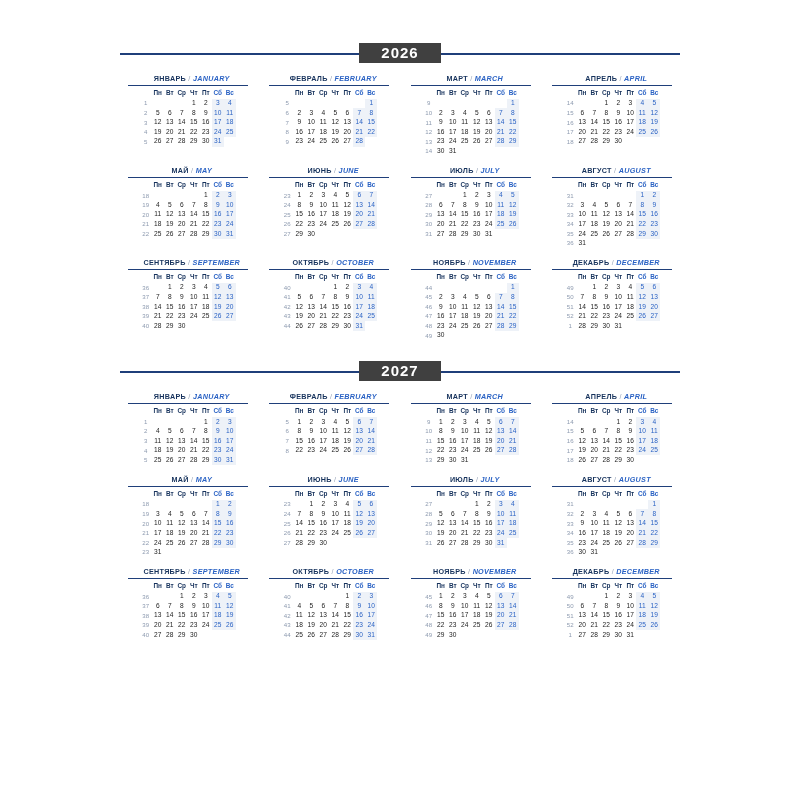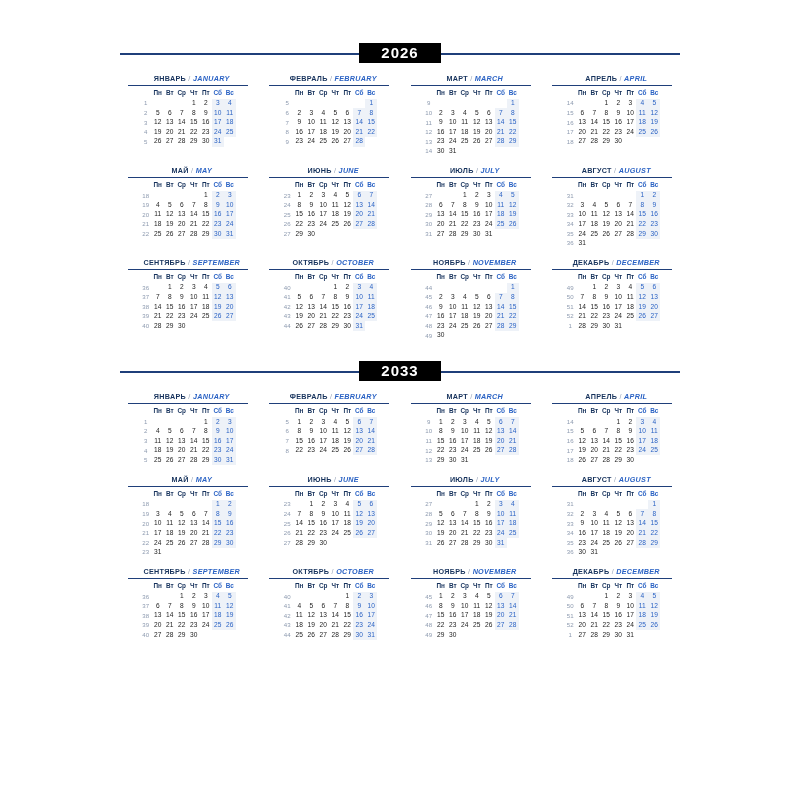--- a/index.html
+++ b/index.html
@@ -38,21 +38,21 @@
   .year-banner .rule {
     position: absolute;
     left: 0;
     right: 0;
     top: 50%;
     height: 2px;
     background: #1f3f7a;
   }
   .year-banner .year-pill {
     position: relative;
-    background: #000000;
+    background: #404040;
     color: #ffffff;
     font-size: 15px;
     font-weight: bold;
     letter-spacing: 1px;
     padding: 2px 22px 3px 22px;
     line-height: 1;
     z-index: 2;
   }
   .months-grid {
     display: grid;
@@ -1026,21 +1026,21 @@
                 </tr>
               </tbody>
             </table>
           </div>
         </div>
       </div>
       <div class="spacer"></div>
       <div class="year-block">
         <div class="year-banner">
           <div class="rule"></div>
-          <div class="year-pill">2033</div>
+          <div class="year-pill">2027</div>
         </div>
         <div class="months-grid">
           <div class="month">
             <div class="month-title"><span class="ru">ЯНВАРЬ</span><span class="sep"> / </span><span class="en">JANUARY</span></div>
             <div class="title-underline"></div>
             <table class="cal">
               <thead>
                 <tr>
                   <th class="wk"></th>
                   <th>Пн</th>

